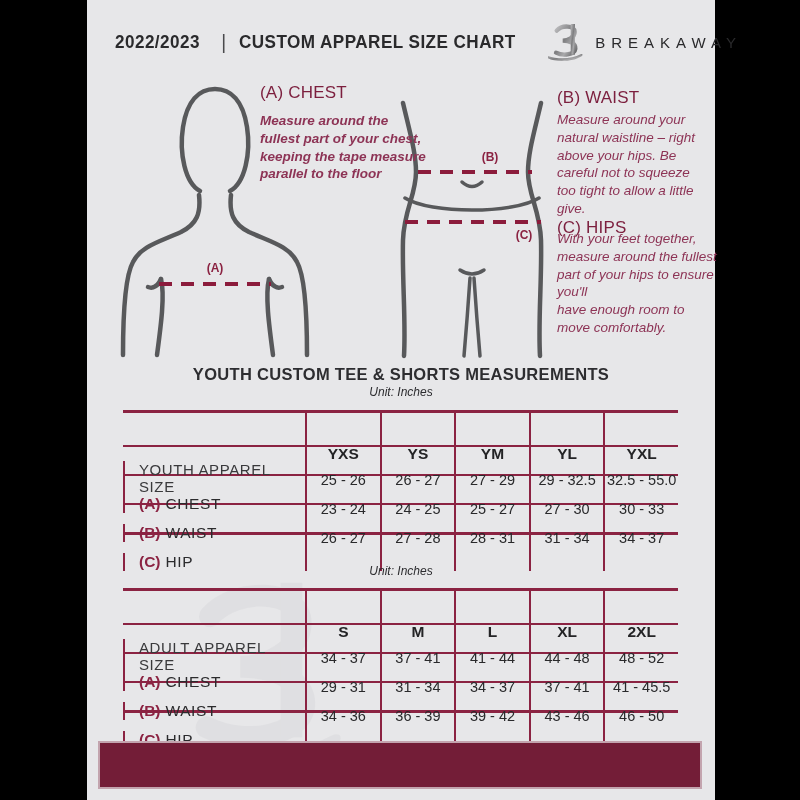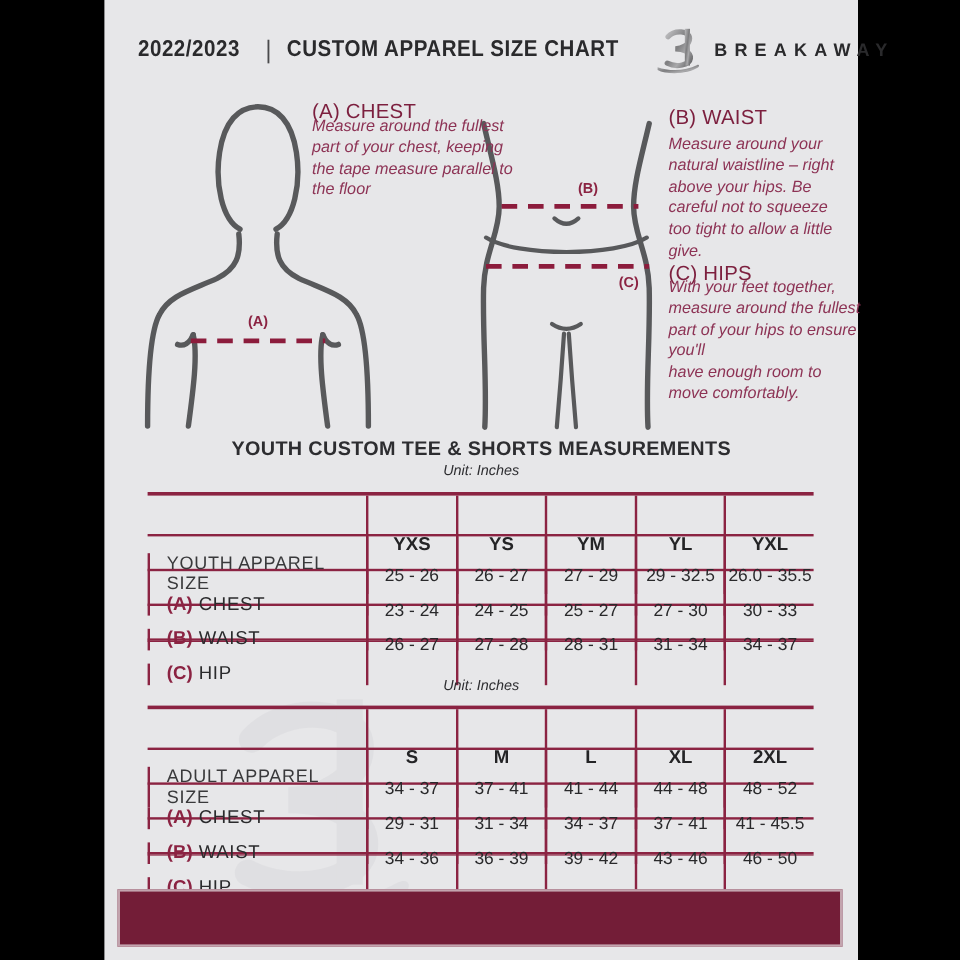--- a/index.html
+++ b/index.html
@@ -18,21 +18,21 @@
   .page{position:absolute;left:87px;top:0;width:628px;height:800px;background:var(--bg);}
 
   
   .hdr{position:absolute;left:0;top:18px;width:100%;height:48px;display:flex;align-items:center;
        justify-content:space-between;padding:0 26px 0 28px;}
   .hdr-left{display:flex;align-items:center;gap:12px;}
   .hdr-year,.hdr-title{font-weight:bold;font-size:19px;color:var(--ink);letter-spacing:.5px;
        display:inline-block;transform:scaleX(.9);transform-origin:left center;white-space:nowrap;}
   .hdr-div{font-size:21px;color:#4a4a4c;font-weight:300;transform:scaleX(.9);}
   .brand{display:flex;align-items:center;gap:9px;}
-  .brand-name{font-weight:bold;font-size:15px;letter-spacing:6px;color:var(--ink);white-space:nowrap;text-align:right;}
+  .brand-name{font-weight:normal;font-size:15px;letter-spacing:6px;color:var(--ink);white-space:nowrap;text-align:right;}
 
   
   svg{position:absolute;overflow:visible;}
   .marker{position:absolute;font-weight:bold;font-size:12px;color:var(--line);text-align:center;z-index:2;}
 
   
   .guide-h{position:absolute;font-weight:400;font-size:17px;color:var(--maroon);letter-spacing:.2px;}
   .guide-p{position:absolute;font-style:italic;font-size:13.5px;line-height:1.32;color:var(--maroon-soft);
            white-space:pre-line;}
 
@@ -121,21 +121,21 @@
       <path d="M 85 180 C 83 210 81 235 79 258" stroke-width="3.5"></path>
       <path d="M 89 180 C 91 210 93 235 95 258" stroke-width="3.5"></path>
     </g>
     <line x1="33" y1="74" x2="147" y2="74" stroke="#8c1c3c" stroke-width="4" stroke-dasharray="13 9"></line>
     <line x1="20" y1="124" x2="156" y2="124" stroke="#8c1c3c" stroke-width="4" stroke-dasharray="13 9"></line>
   </svg>
   <div class="marker" style="left:383px;top:150px;width:40px;">(B)</div>
   <div class="marker" style="left:417px;top:228px;width:40px;">(C)</div>
 
   <div class="guide-h" style="left:173px;top:83px;">(A) CHEST</div>
-  <div class="guide-p" style="left:173px;top:96px;width:168px;">Measure around the fullest part of your chest, keeping the tape measure parallel to the floor</div>
+  <div class="guide-p" style="left:173px;top:112px;width:168px;font-weight:bold;">Measure around the fullest part of your chest, keeping the tape measure parallel to the floor</div>
 
   <div class="guide-h" style="left:470px;top:88px;">(B) WAIST</div>
   <div class="guide-p" style="left:470px;top:111px;width:152px;">Measure around your natural waistline – right above your hips. Be careful not to squeeze too tight to allow a little give.</div>
 
   <div class="guide-h" style="left:470px;top:218px;">(C) HIPS</div>
   <div class="guide-p" style="left:470px;top:230px;width:160px;">With your feet together, measure around the fullest part of your hips to ensure you'll
 have enough room to move comfortably.</div>
 
   <div class="sec-title" style="top:365px;">YOUTH CUSTOM TEE &amp; SHORTS MEASUREMENTS</div>
   <div class="sec-unit" style="top:385px;">Unit: Inches</div>
@@ -151,21 +151,21 @@
     </div>
     <div class="t-row t-data">
       <div class="t-cell lbl">
           <span class="k">(A)</span>
           <span class="lab">CHEST</span>
         </div>
       <div class="t-cell val">25 - 26</div>
       <div class="t-cell val">26 - 27</div>
       <div class="t-cell val">27 - 29</div>
       <div class="t-cell val">29 - 32.5</div>
-      <div class="t-cell val">26.0 - 35.5</div>
+      <div class="t-cell val">32.5 - 55.0</div>
     </div>
     <div class="t-row t-data">
       <div class="t-cell lbl">
           <span class="k">(B)</span>
           <span class="lab">WAIST</span>
         </div>
       <div class="t-cell val">23 - 24</div>
       <div class="t-cell val">24 - 25</div>
       <div class="t-cell val">25 - 27</div>
       <div class="t-cell val">27 - 30</div>

